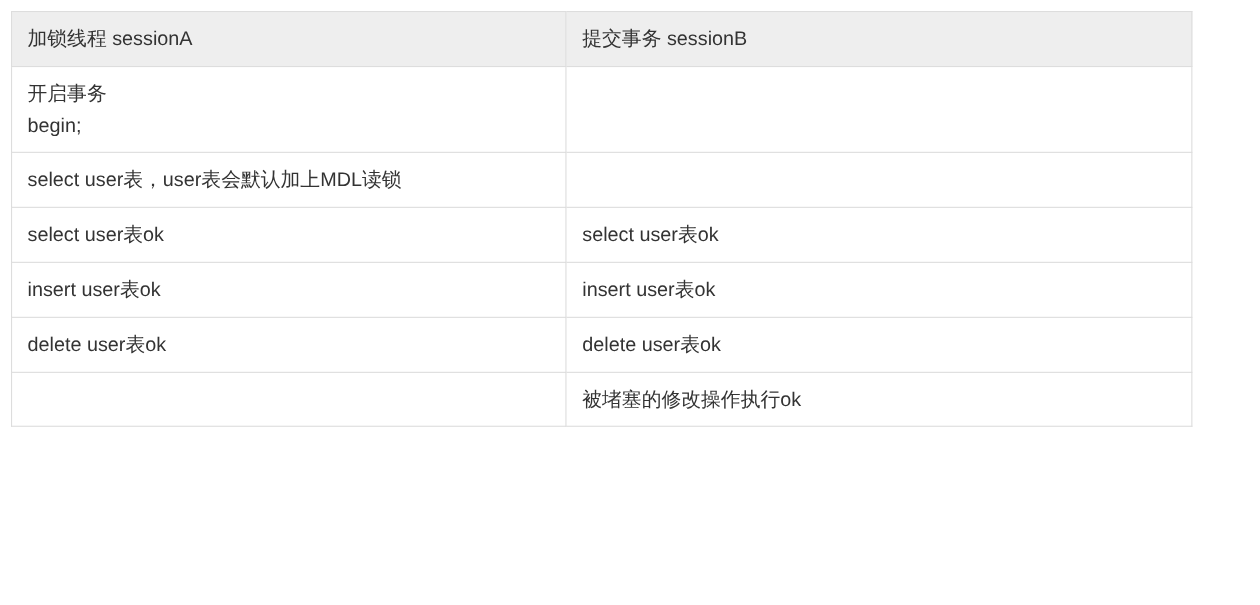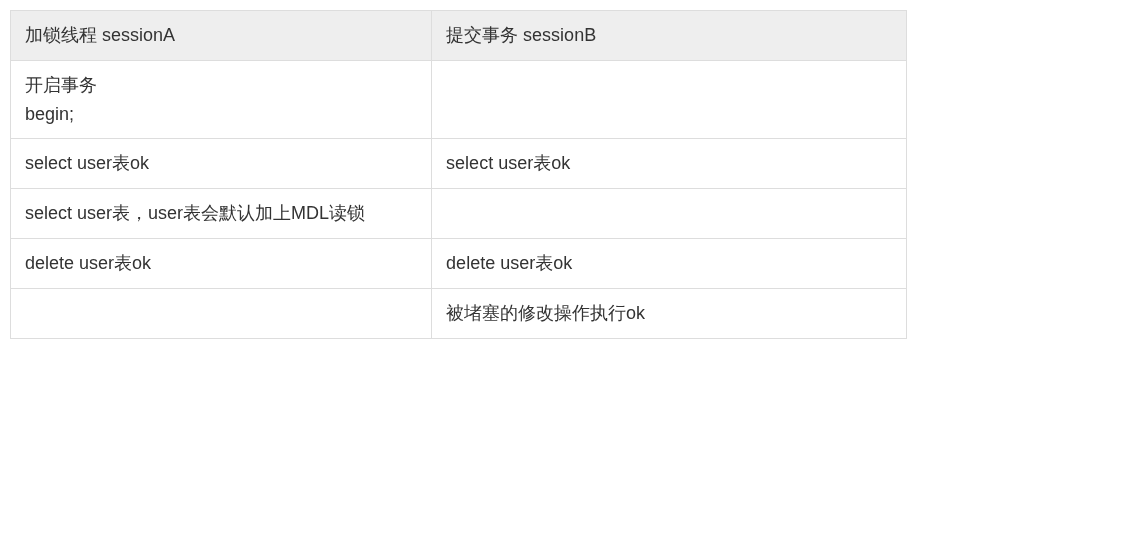--- a/index.html
+++ b/index.html
@@ -5,21 +5,21 @@
     body {
       margin: 0;
       padding: 10px;
       font-family: "Microsoft YaHei", "Segoe UI", Arial, sans-serif;
       font-size: 18px;
       color: #333;
       background: #fff;
     }
     table {
       border-collapse: collapse;
-      width: 897px;
+      width: 1074px;
       table-layout: fixed;
     }
     th, td {
       border: 1px solid #ddd;
       padding: 10px 14px;
       text-align: left;
       vertical-align: top;
       line-height: 1.6;
     }
     th {
@@ -44,26 +44,30 @@
       <th>提交事务 sessionB</th>
     </tr>
   </thead>
   <tbody>
     <tr>
       <td class="multiline">开启事务
 begin;</td>
       <td></td>
     </tr>
     <tr>
+      <td>select user表，user表会默认加上MDL读锁</td>
+      <td></td>
+    </tr>
+    <tr>
       <td>select user表ok</td>
       <td>select user表ok</td>
     </tr>
     <tr>
-      <td>select user表，user表会默认加上MDL读锁</td>
-      <td></td>
+      <td>insert user表ok</td>
+      <td>insert user表ok</td>
     </tr>
     <tr>
       <td>delete user表ok</td>
       <td>delete user表ok</td>
     </tr>
     <tr>
       <td></td>
       <td>被堵塞的修改操作执行ok</td>
     </tr>
   </tbody>

